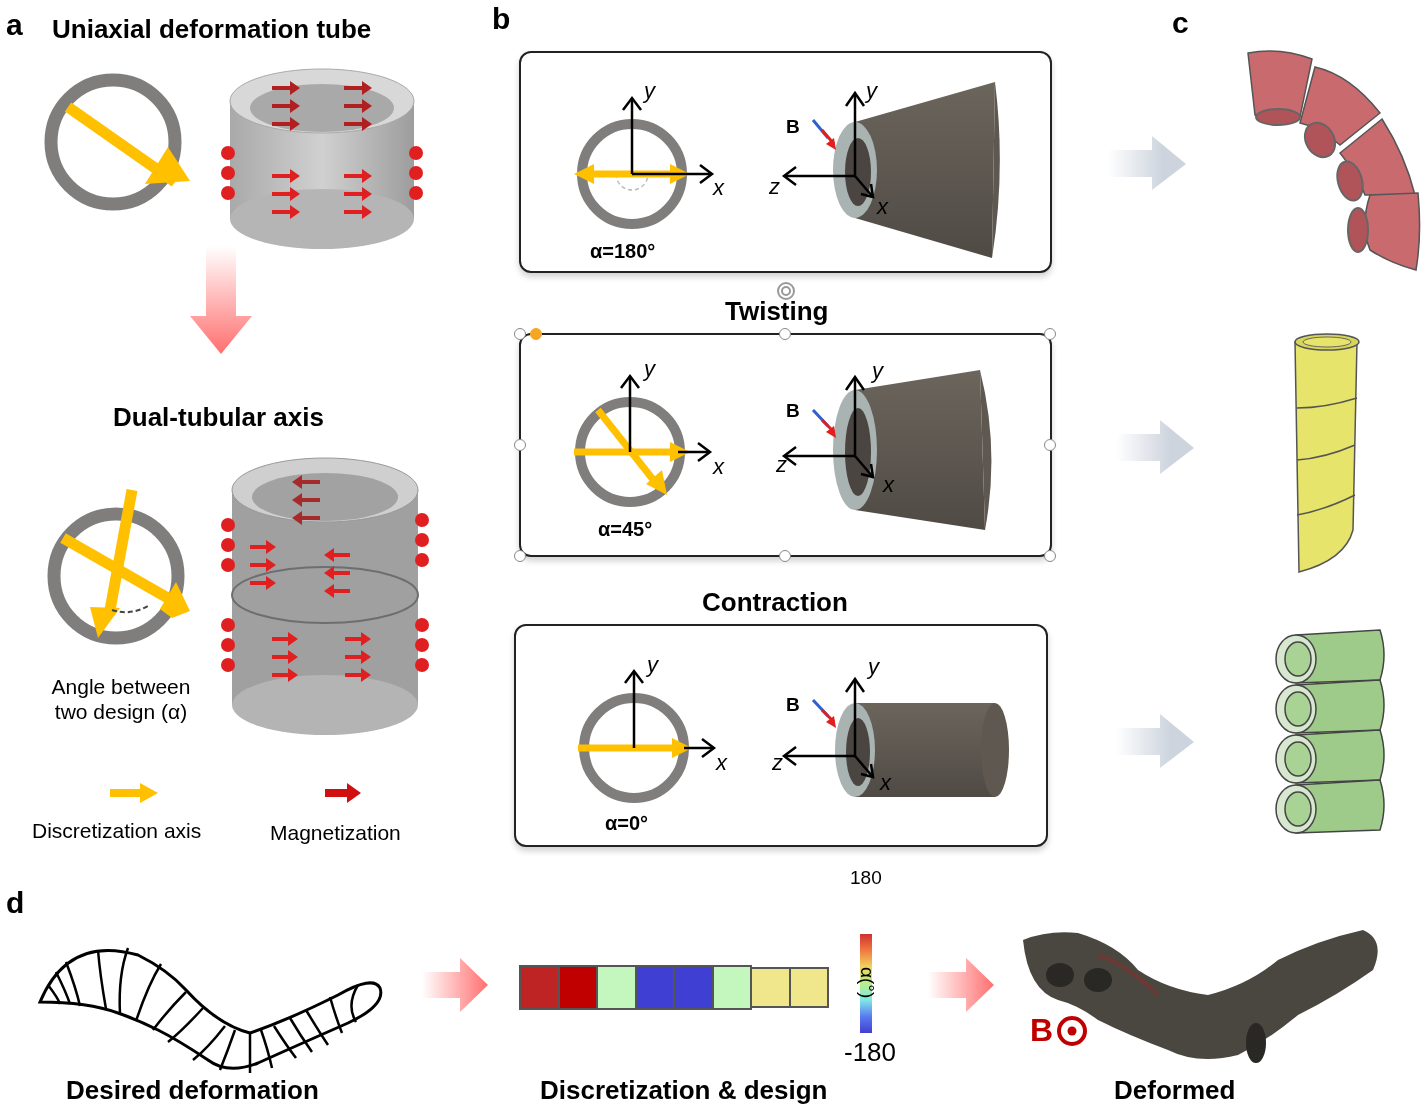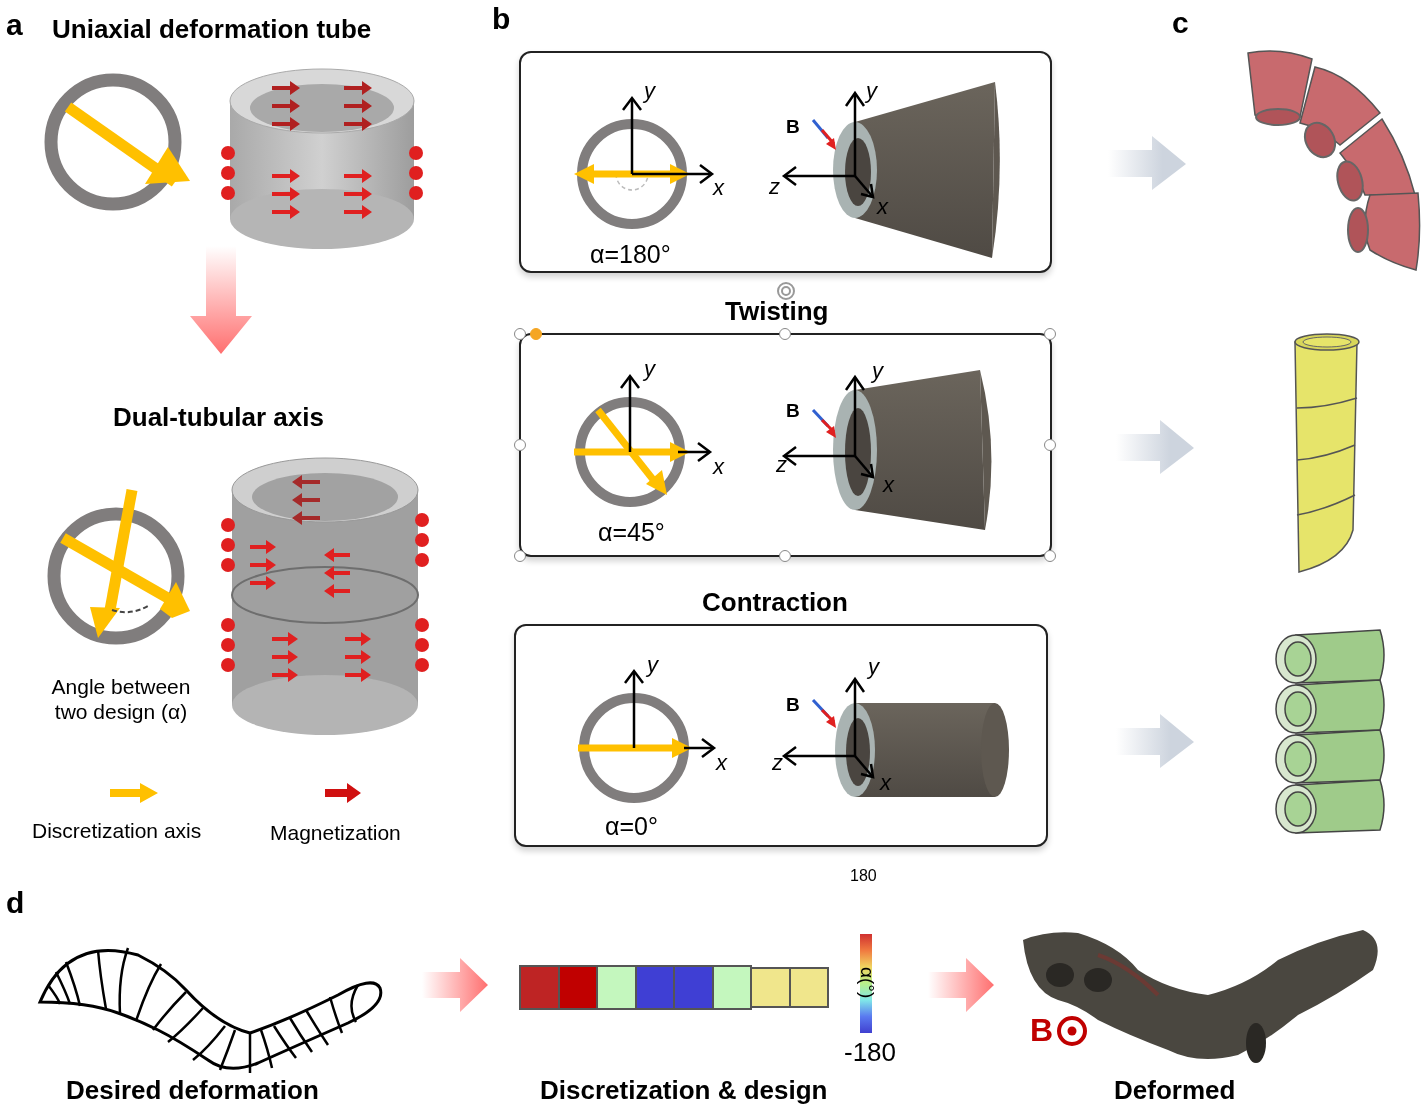--- a/index.html
+++ b/index.html
@@ -2,21 +2,21 @@
 <html><head>
 <meta charset="utf-8">
 <style>
   html,body{margin:0;padding:0;background:#fff;}
   body{width:1426px;height:1112px;position:relative;overflow:hidden;font-family:"Liberation Sans",sans-serif;color:#000;}
   .abs{position:absolute;}
   .panel-letter{font-weight:bold;font-size:30px;line-height:1;}
   .title{font-weight:bold;font-size:26px;line-height:1;white-space:nowrap;}
   .label{font-size:21px;line-height:1.2;text-align:center;white-space:nowrap;}
   .box{position:absolute;border:2px solid #222;border-radius:12px;background:#fff;box-shadow:0 4px 6px rgba(0,0,0,0.18);}
-  .alpha{font-weight:normal;font-size:25px;white-space:nowrap;}
+  .alpha{font-weight:bold;font-size:20px;white-space:nowrap;}
   .axis-lbl{font-style:italic;font-size:22px;}
   .b-lbl{font-weight:bold;font-size:19px;}
   .handle{position:absolute;width:10px;height:10px;border:1.5px solid #888;border-radius:50%;background:#fff;}
   .seg{position:absolute;border:2px solid #555;box-sizing:border-box;}
   svg{position:absolute;overflow:visible;}
 </style>
 </head>
 <body>
 
 <div class="abs panel-letter" style="left:6px;top:10px;">a</div>
@@ -378,21 +378,21 @@
     <div class="seg" style="left: 0px; top: 0px; width: 40.5px; height: 45px; background: rgb(190, 36, 36);"></div>
     <div class="seg" style="left: 38.5px; top: 0px; width: 40.5px; height: 45px; background: rgb(192, 0, 0);"></div>
     <div class="seg" style="left: 77px; top: 0px; width: 40.5px; height: 45px; background: rgb(196, 247, 190);"></div>
     <div class="seg" style="left: 115.5px; top: 0px; width: 40.5px; height: 45px; background: rgb(63, 63, 212);"></div>
     <div class="seg" style="left: 154px; top: 0px; width: 40.5px; height: 45px; background: rgb(63, 63, 212);"></div>
     <div class="seg" style="left: 192.5px; top: 0px; width: 40.5px; height: 45px; background: rgb(196, 247, 190);"></div>
     <div class="seg" style="left: 231px; top: 2px; width: 40.5px; height: 41px; background: rgb(240, 230, 140);"></div>
     <div class="seg" style="left: 269.5px; top: 2px; width: 40.5px; height: 41px; background: rgb(240, 230, 140);"></div>
   </div>
 
-<div class="abs" style="left:850px;top:867px;font-size:16px;">180</div>
+<div class="abs" style="left:850px;top:867px;font-size:19px;">180</div>
 <div class="abs" style="left:860px;top:934px;width:12px;height:99px;background:linear-gradient(to bottom,#D03030,#F07A40,#F0D460,#B8F08A,#80E8E8,#5A7AF0,#4040D0);"></div>
 <div class="abs" style="left:878px;top:967px;font-size:19px;transform:rotate(90deg);transform-origin:left top;">α(°)</div>
 <div class="abs" style="left:844px;top:1037px;font-size:26px;">-180</div>
 <div class="abs title" style="left:540px;top:1077px;">Discretization &amp; design</div>
 
 <svg style="left:928px;top:958px;" width="70" height="54">
   <polygon points="0,14 38,14 38,0 66,27 38,54 38,40 0,40" fill="url(#pinkright)"></polygon>
 </svg>
 
 <svg style="left:1018px;top:925px;" width="370" height="140">

